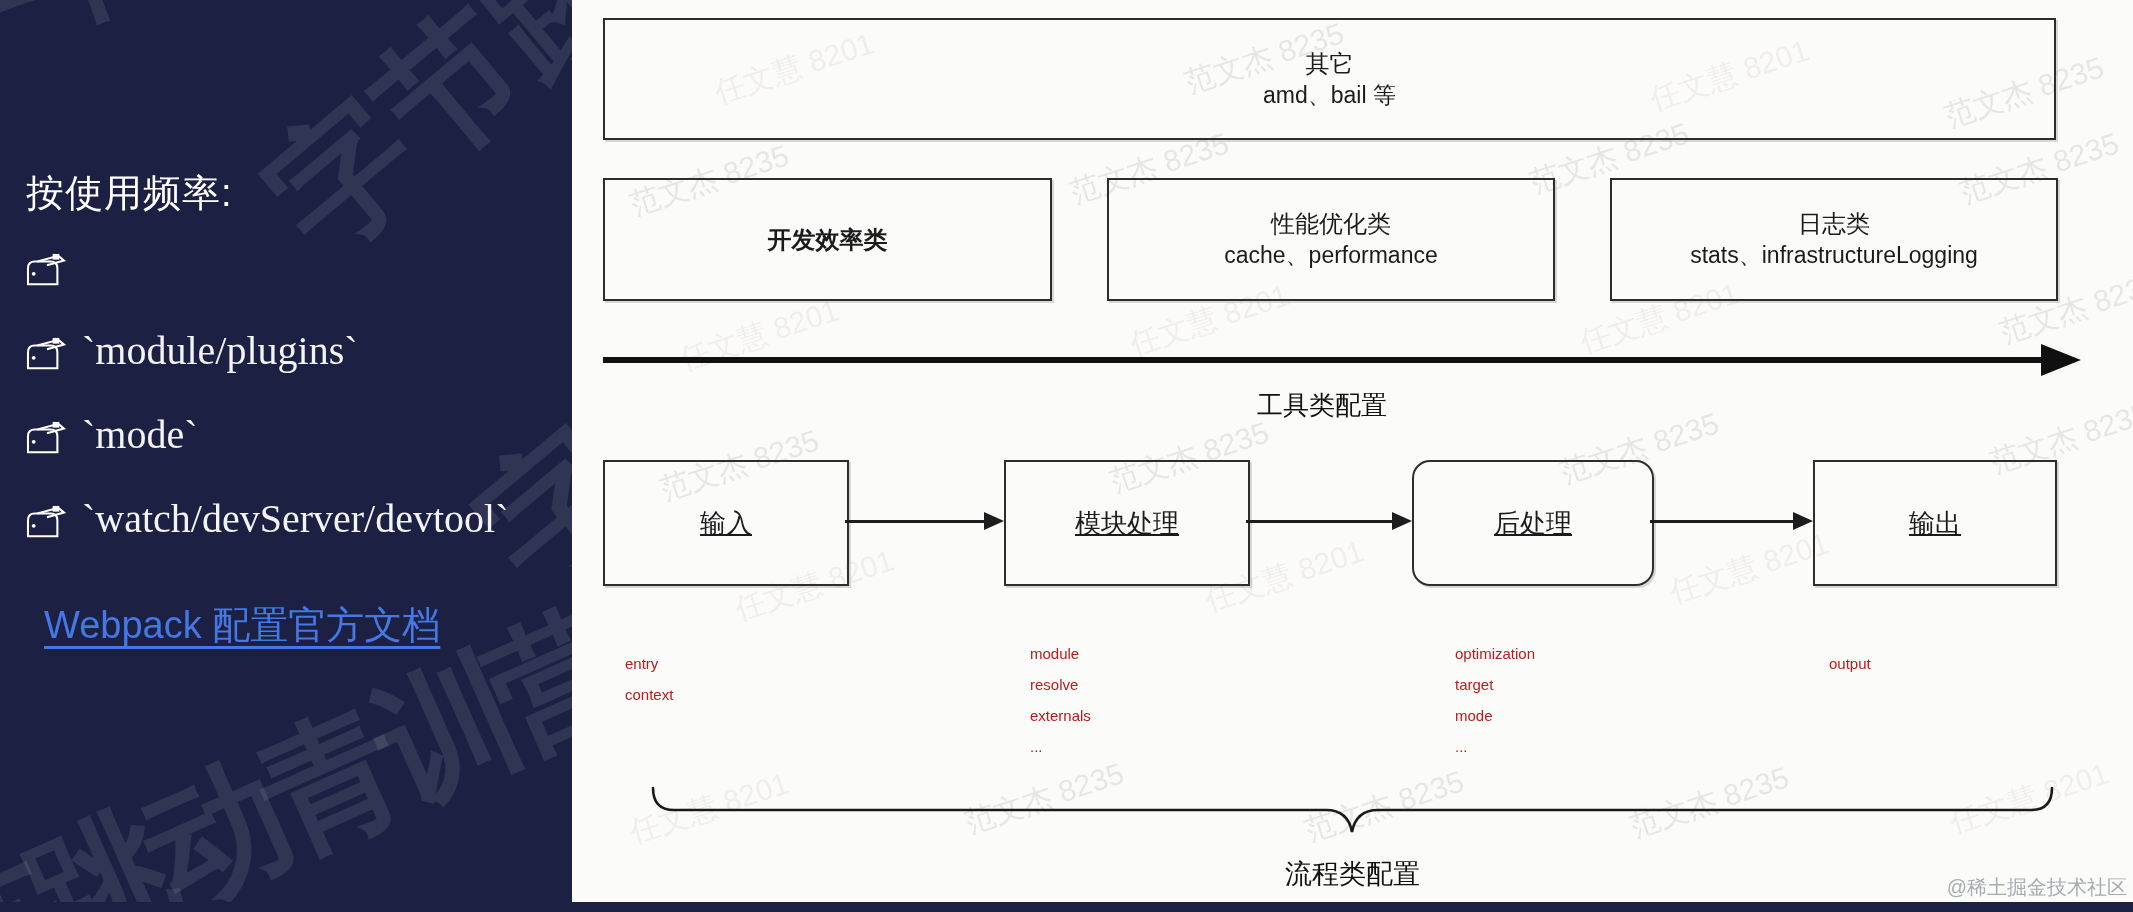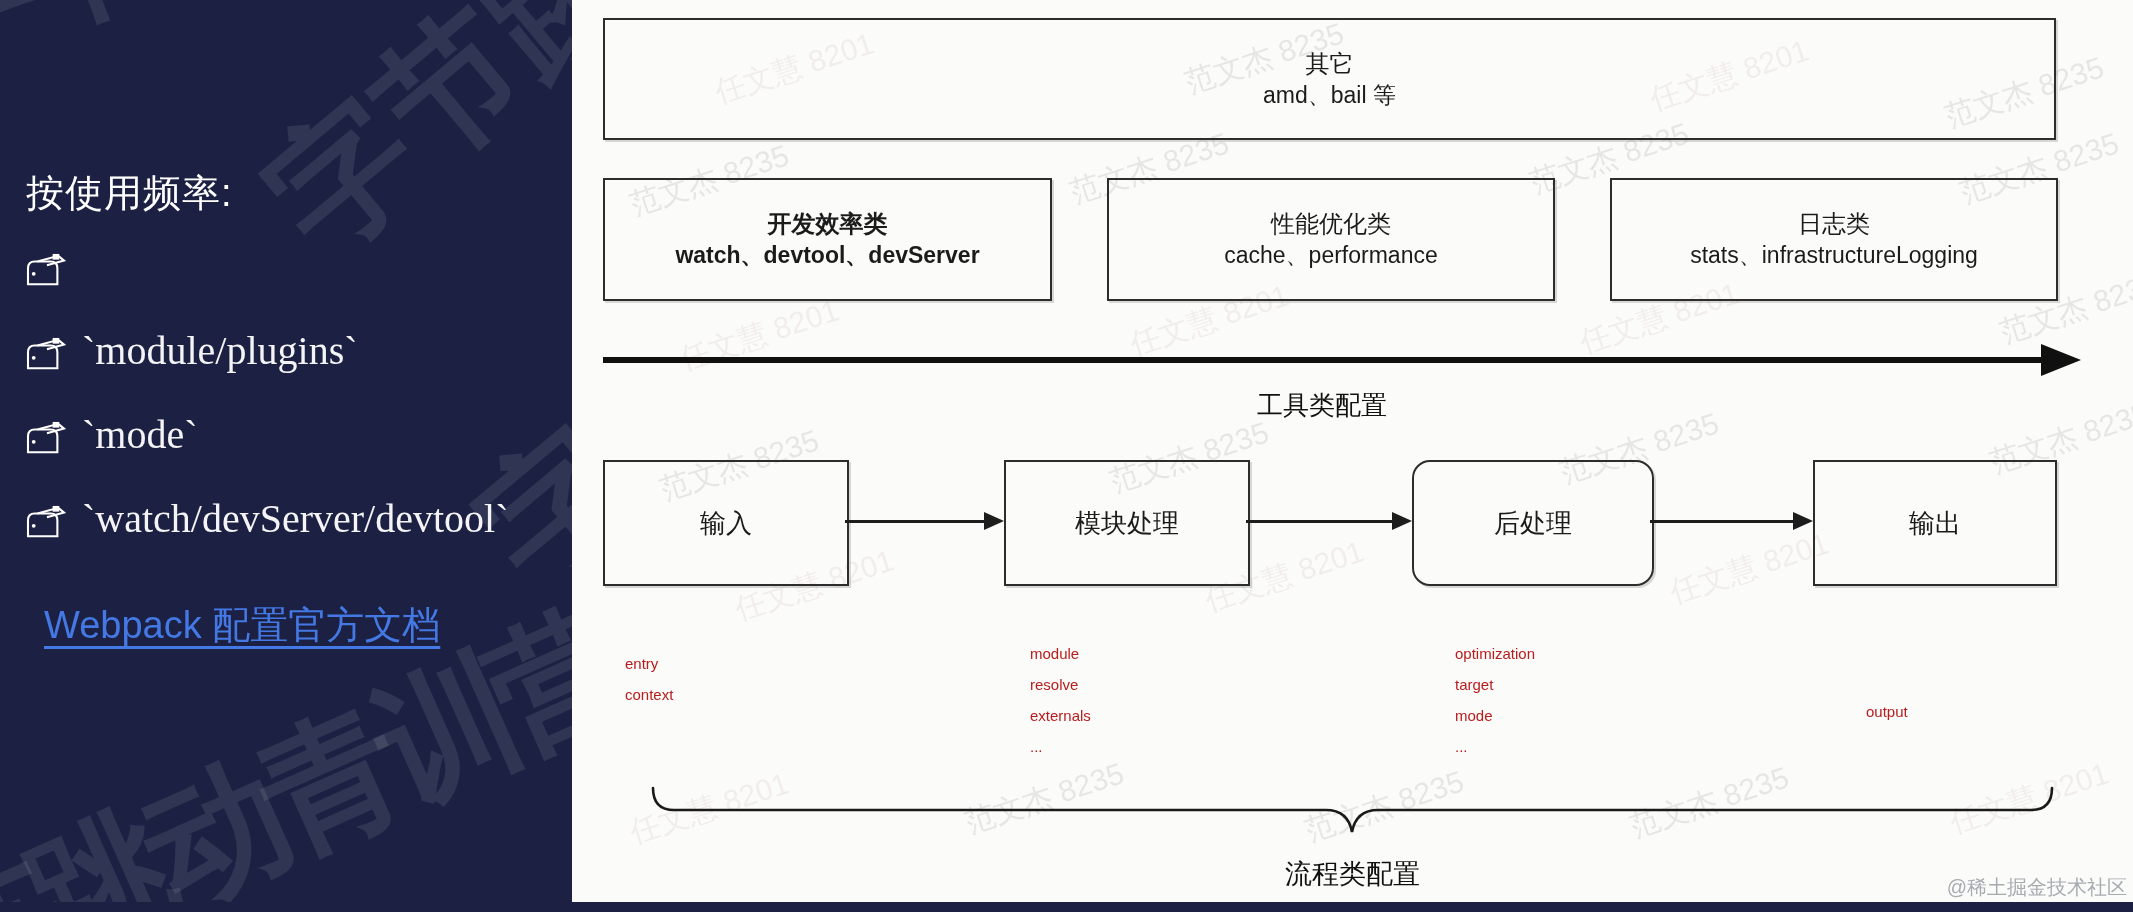--- a/index.html
+++ b/index.html
@@ -78,42 +78,42 @@
   }
   .tool-label{
     position:absolute;left:590px;top:388px;width:320px;text-align:center;
     font-size:26px;color:#111;z-index:2;
   }
 
   .fbox{
     position:absolute;top:460px;height:122px;border:2px solid #2d2d2d;
     display:flex;align-items:center;justify-content:center;
     box-shadow:2px 2px 0 rgba(150,150,150,0.35);
-    font-size:26px;color:#1b1b1b;z-index:2;background:transparent;
+    font-size:26px;color:#1b1b1b;z-index:2;background:transparent;text-decoration:underline;
   }
   .f1{left:31px;width:242px;}
   .f2{left:432px;width:242px;}
   .f3{left:840px;width:238px;border-radius:18px;}
   .f4{left:1241px;width:240px;}
 
   .farrow{position:absolute;top:510px;height:22px;z-index:2;}
   .farrow .line{position:absolute;left:0;top:10px;height:3px;background:#1d1d1d;}
   .farrow .head{
     position:absolute;top:2px;width:0;height:0;
     border-left:20px solid #1d1d1d;border-top:9px solid transparent;border-bottom:9px solid transparent;
   }
   .fa1{left:273px;width:159px;}.fa1 .line{width:140px;}.fa1 .head{left:139px;}
   .fa2{left:674px;width:166px;}.fa2 .line{width:147px;}.fa2 .head{left:146px;}
   .fa3{left:1078px;width:163px;}.fa3 .line{width:144px;}.fa3 .head{left:143px;}
 
   .opts{position:absolute;font-size:15px;line-height:31px;color:#b91c1c;z-index:2;}
   .o1{left:53px;top:648px;}
   .o2{left:458px;top:638px;}
   .o3{left:883px;top:638px;}
-  .o4{left:1294px;top:648px;margin-top:48px;}
+  .o4{left:1257px;top:648px;}
 
   .brace{position:absolute;left:78px;top:780px;z-index:2;}
   .process-label{
     position:absolute;left:0;top:856px;width:1561px;text-align:center;
     font-size:27px;color:#111;z-index:2;
   }
   .credit{
     position:absolute;right:6px;top:874px;font-size:20px;color:#a7abb0;z-index:2;
   }
 
@@ -208,21 +208,20 @@
   <span class="wm f" style="left:1055px;top:782px">范文杰 8235</span>
   <span class="wm r" style="left:1375px;top:778px">任文慧 8201</span>
 
   <div class="dbox top-box">
     <div class="t">其它</div>
     <div class="s">amd、bail 等</div>
   </div>
 
   <div class="dbox cat1">
     <div class="t">开发效率类</div>
-    <div class="s">watch、devtool、devServer</div>
   </div>
   <div class="dbox cat2">
     <div class="t">性能优化类</div>
     <div class="s">cache、performance</div>
   </div>
   <div class="dbox cat3">
     <div class="t">日志类</div>
     <div class="s">stats、infrastructureLogging</div>
   </div>
 

